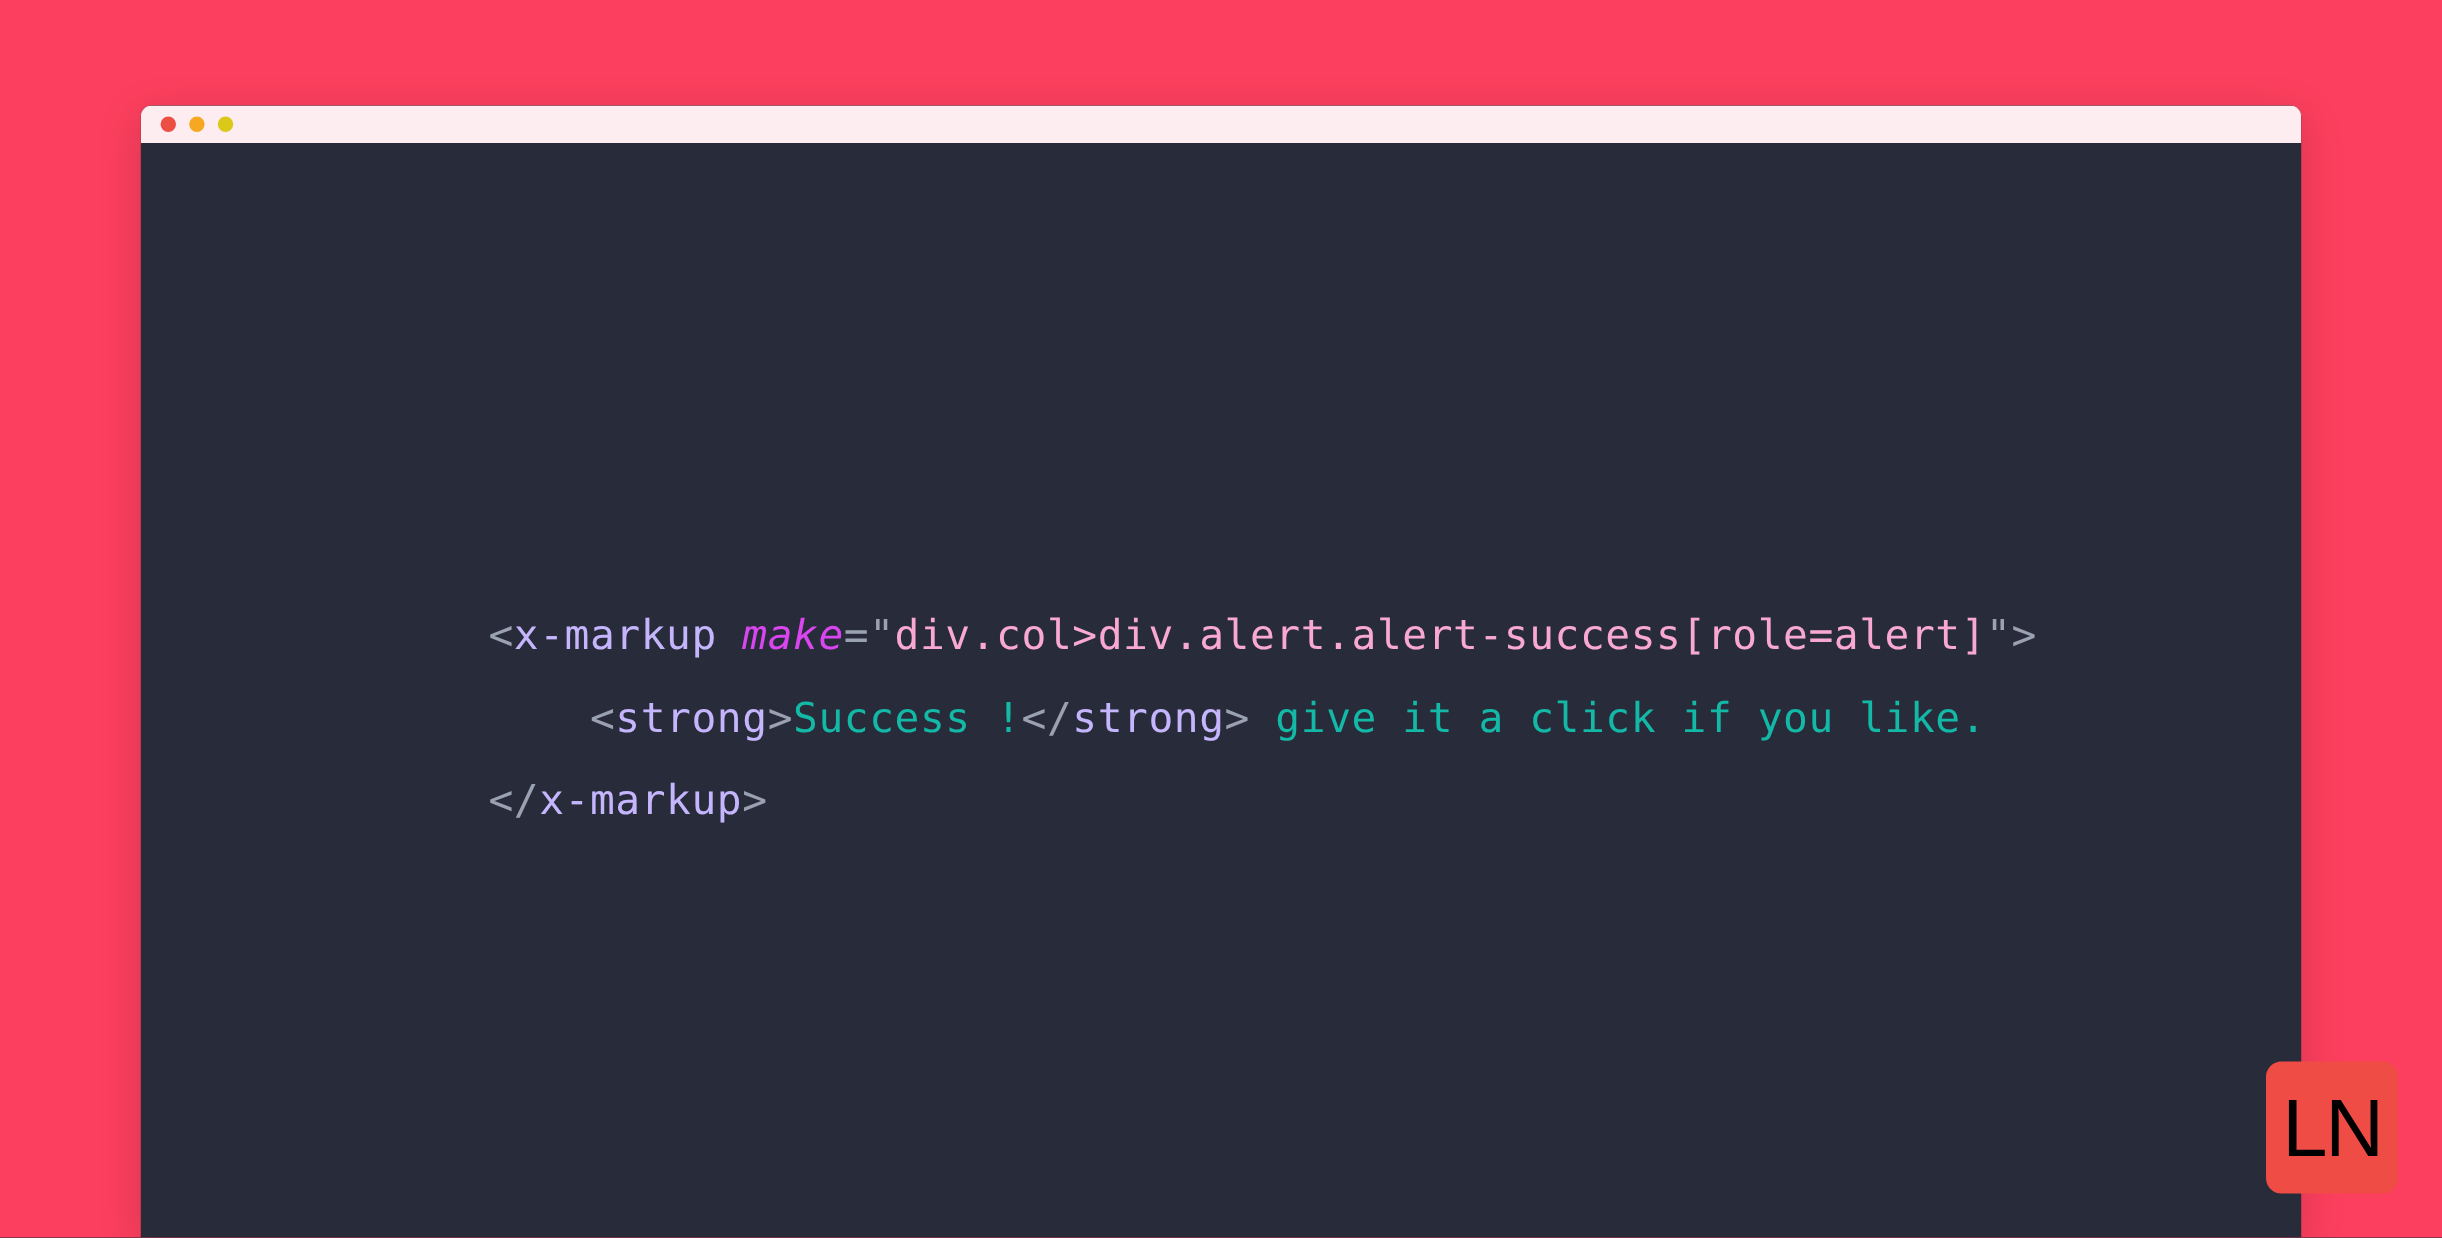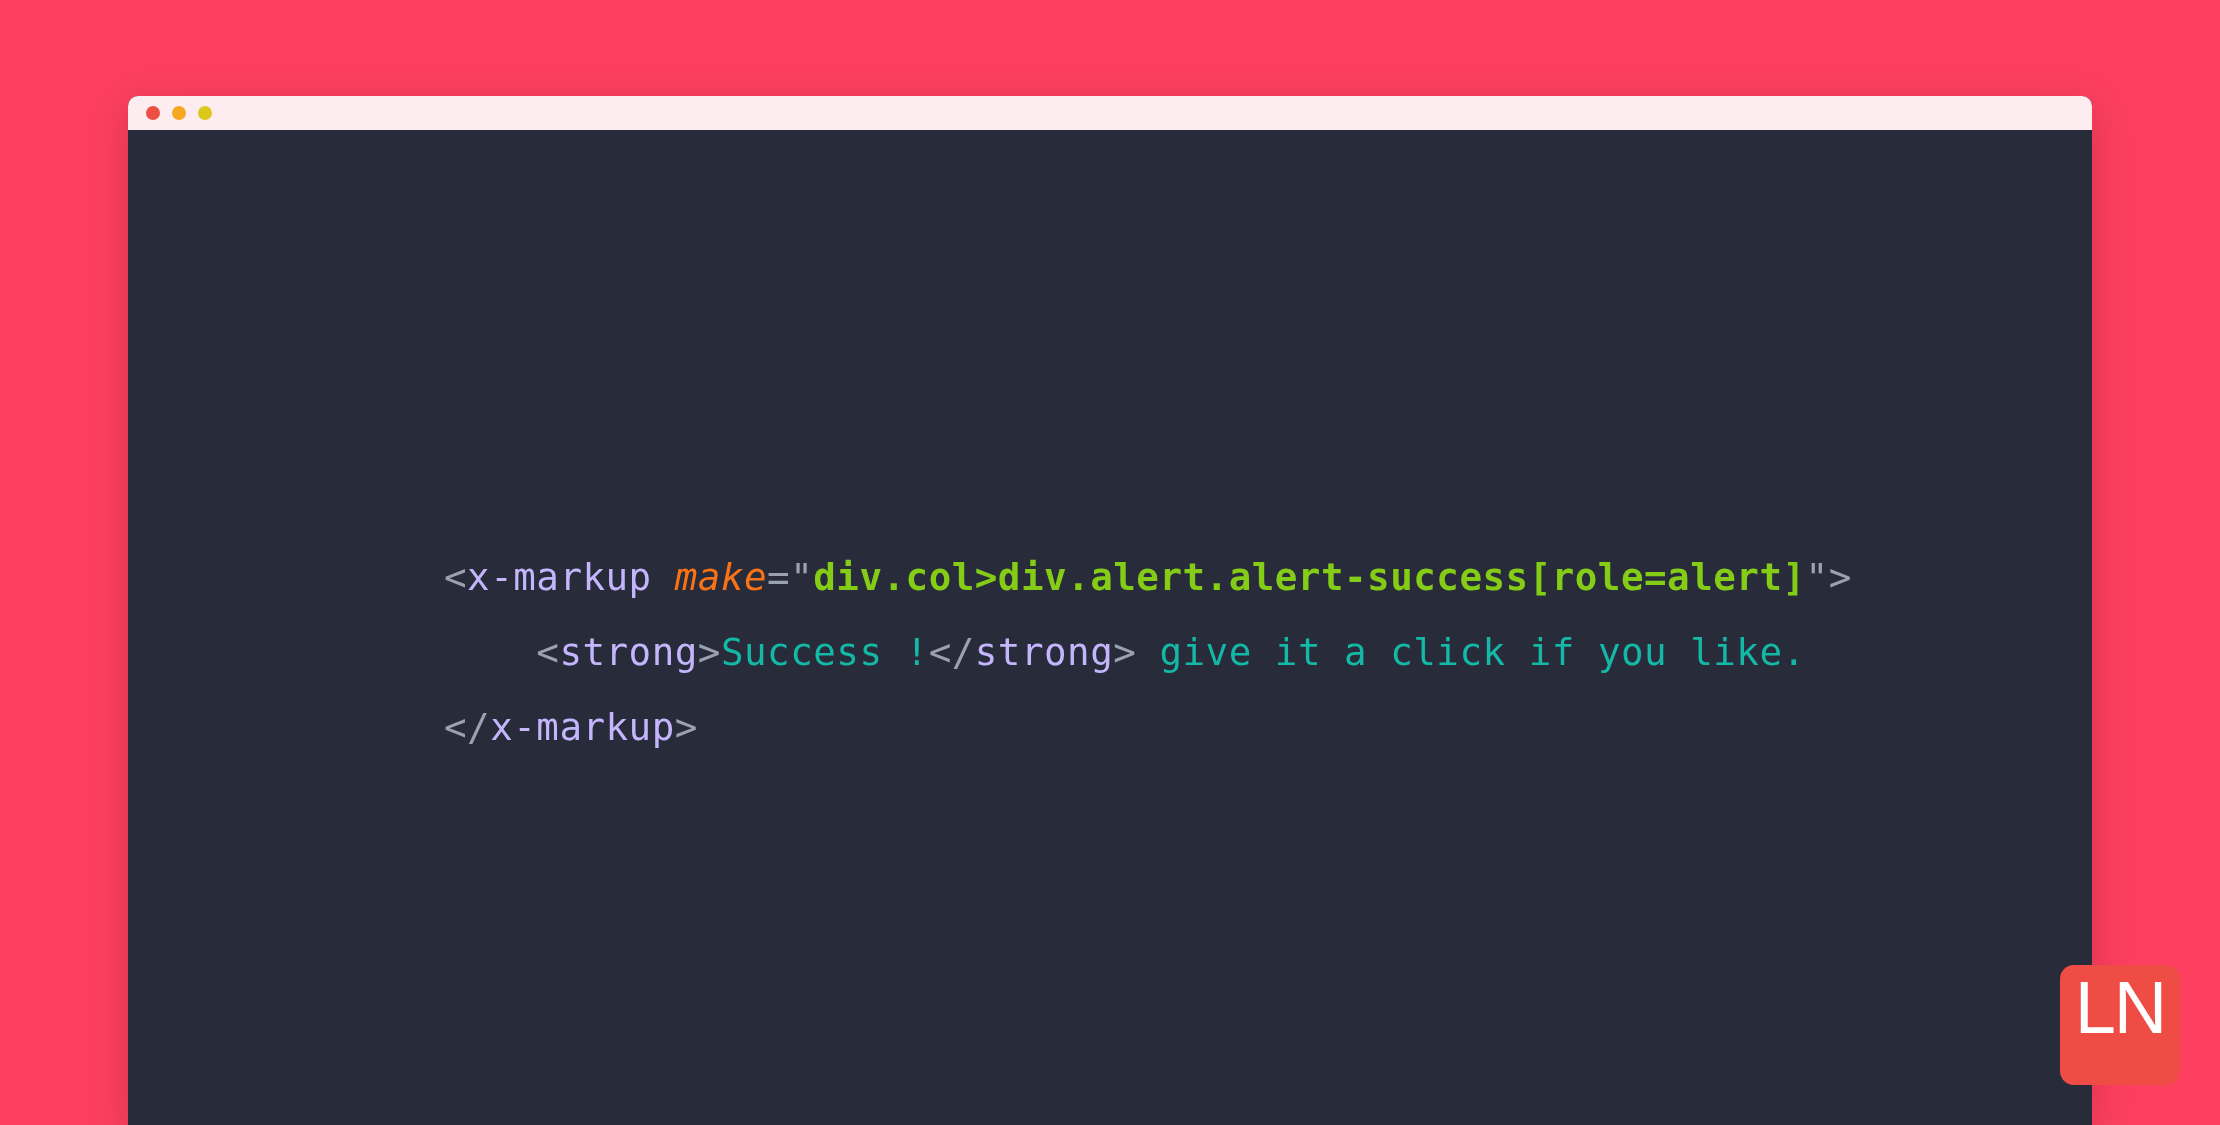--- a/index.html
+++ b/index.html
@@ -34,37 +34,37 @@
   .code-area {
     padding: 410px 0 0 316px;
     font-size: 37.5px;
     line-height: 2.0;
     white-space: pre;
     color: #d8dbe4;
     letter-spacing: 0.5px;
   }
   .punct   { color: #9aa1b1; }
   .tag     { color: #c4b5fd; }
-  .attr    { color: #f97316; font-style: italic; margin-top: 36px; }
+  .attr    { color: #d946ef; font-style: italic; margin-top: 36px; }
   .opr     { color: #9aa1b1; }
-  .string  { color: #84cc16; font-weight: bold; }
+  .string  { color: #f9a8d4; }
   .plain   { color: #14b8a6; }
   .indent  { display: inline-block; }
   .logo {
     position: absolute;
     right: 40px;
     bottom: 40px;
     width: 120px;
     height: 120px;
     background: #ef4c45;
     border-radius: 14px;
     display: flex;
-    align-items: flex-start;
+    align-items: center;
     justify-content: center;
-    color: #ffffff;
+    color: #000000;
     font-family: "Helvetica Neue", Arial, sans-serif;
     font-size: 74px;
     font-weight: 500;
     letter-spacing: -2px;
   }
 </style>
 </head>
 <body>
 
 <div class="window">

